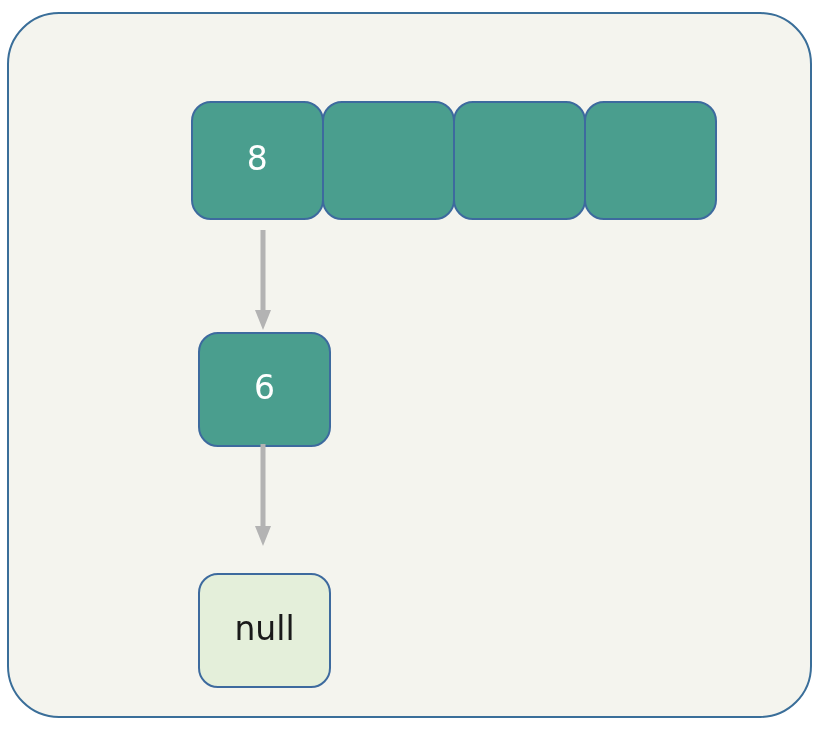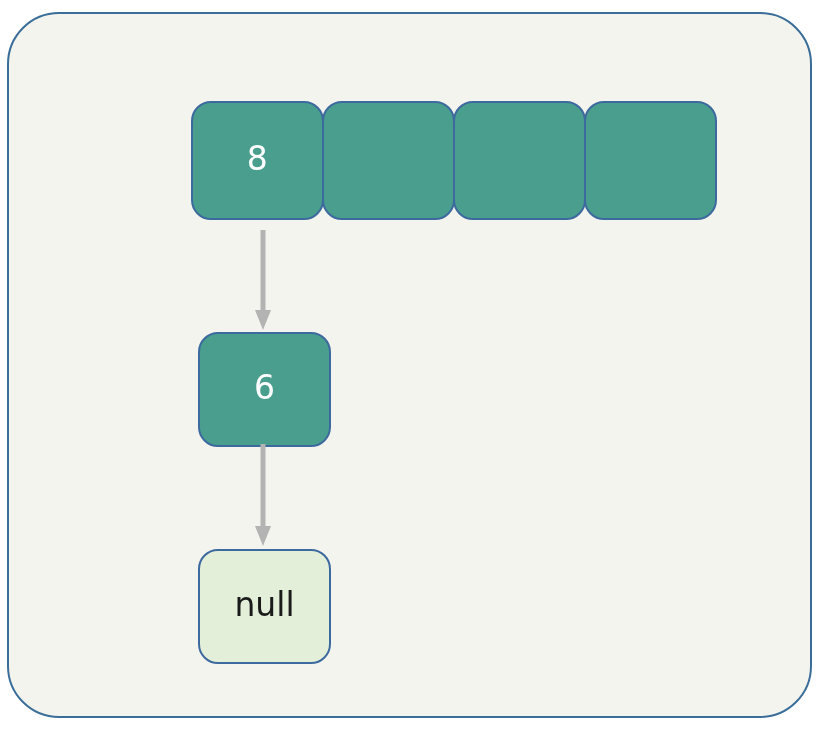--- a/index.html
+++ b/index.html
@@ -92,21 +92,21 @@
     position: relative;
     top: -2px;
   }
 
   #node-6 {
     left: 189px;
     top: 318px;
   }
   #node-null {
     left: 189px;
-    top: 535px;
+    top: 559px;
   }
 
   
   .arrow {
     position: absolute;
     left: 236px;
     width: 36px;
   }
   #arrow-head-to-6 {
     top: 216px;

